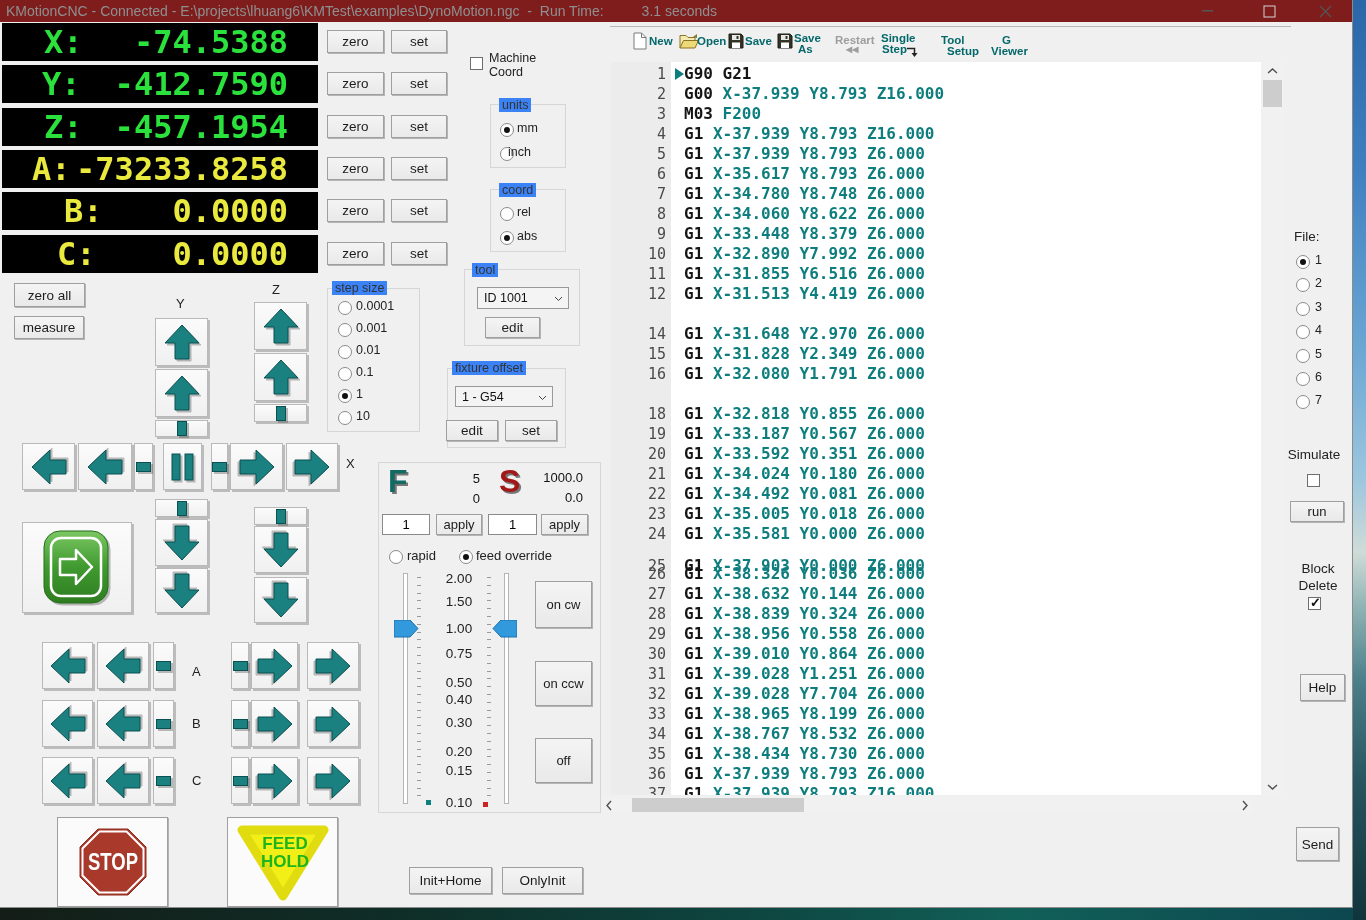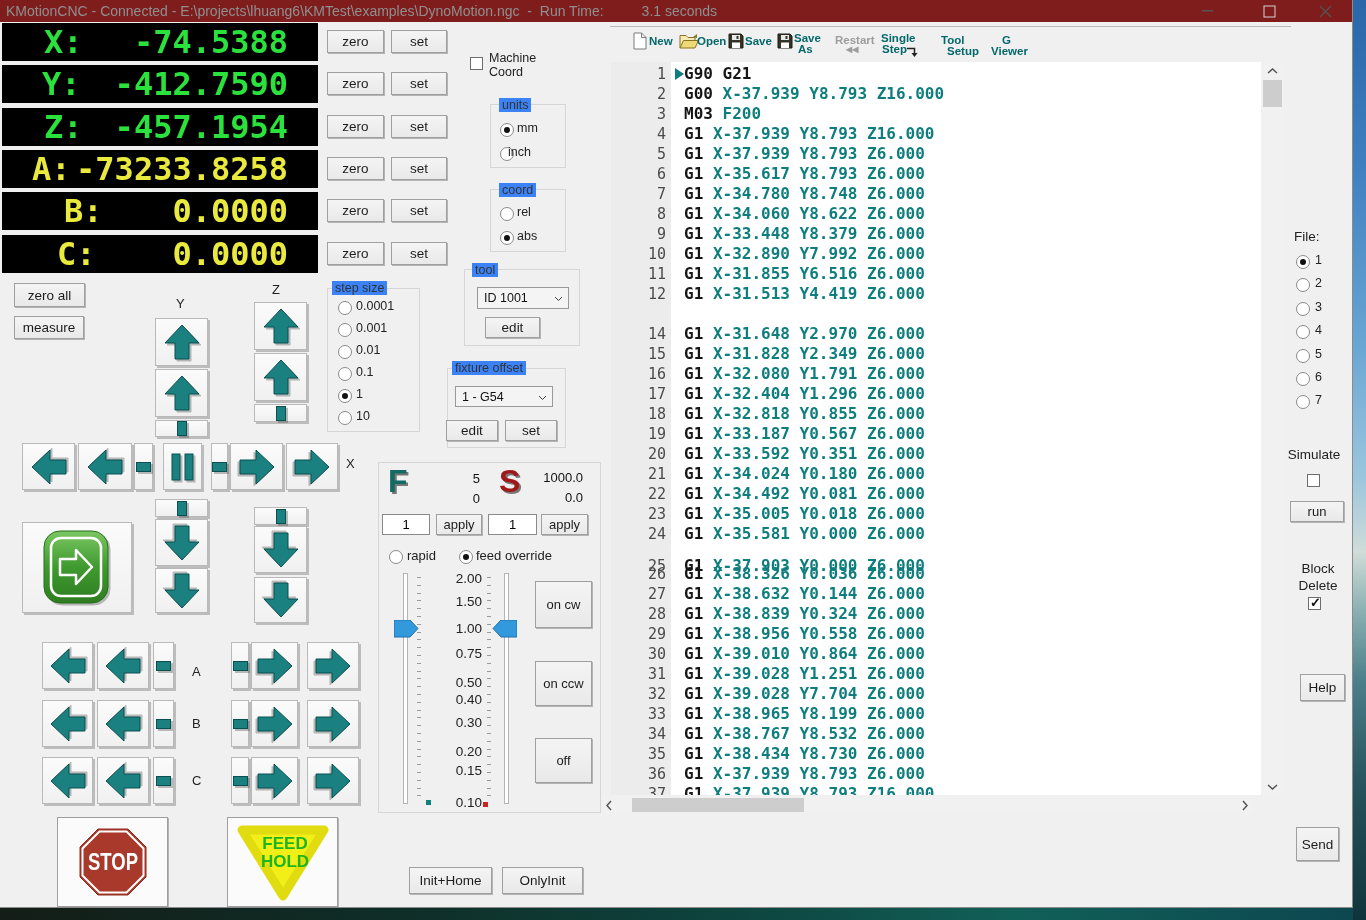--- a/index.html
+++ b/index.html
@@ -17,21 +17,21 @@
   .jbtn svg{filter:drop-shadow(2px 2px 0 rgba(70,70,70,.35))}
   .radio{position:absolute;width:12px;height:12px;border-radius:50%;background:#fff;border:1px solid #8a8a8a}
   .radio.checked::after{content:"";position:absolute;left:3px;top:3px;width:6px;height:6px;border-radius:50%;background:#111}
   .cb{position:absolute;width:13px;height:13px;background:#fff;border:1px solid #6e6e6e;box-sizing:border-box}
   .cb.checked::after{content:"✓";position:absolute;left:1px;top:-3px;font-size:13px;font-weight:bold;color:#111}
   .grp{position:absolute;border:1px solid #d6d6d6;box-sizing:border-box}
   .grp-label{position:absolute;background:#3b82f6;padding:0 3px;font-size:12.5px;color:#333;white-space:nowrap}
   .lbl{position:absolute;font-size:12.5px;color:#222;white-space:nowrap}
   .sel{position:absolute;background:#f4f4f4;border:1px solid #999;box-sizing:border-box;font-size:12.5px;color:#111;display:flex;align-items:center;padding-left:6px}
   .sel svg{position:absolute;right:5px;top:50%;margin-top:-2px}
-  .scale-label{position:absolute;font-size:13.5px;color:#222;text-align:right;width:46px}
+  .scale-label{position:absolute;font-size:13.5px;color:#222;text-align:center;width:46px}
   .gline{position:absolute;left:0;height:20px;width:100%;font-family:"DejaVu Sans Mono",monospace;font-weight:bold;font-size:16px;line-height:20px;white-space:pre}
   .gnum{position:absolute;left:0;width:55px;text-align:right;color:#4a4a4a;font-weight:400;font-size:15px}
   .gtext{position:absolute;left:73px}
   .gk{color:#161616}.gv{color:#0e7d7d}
   .gmark{position:absolute;left:64px;top:4px;width:0;height:0;border-top:6px solid transparent;border-bottom:6px solid transparent;border-left:9px solid #0e7d7d}
   .tb-label{position:absolute;font-size:11.5px;font-weight:bold;color:#04686b;white-space:nowrap}
   .tick{position:absolute;width:4px;background:repeating-linear-gradient(180deg,#9a9a9a 0 1px,transparent 1px 7.8px)}
   .groove{position:absolute;width:5px;background:#fff;border:1px solid #b5b5b5;box-sizing:border-box}
   .sb-track{position:absolute;background:#f1f1f1}
   .sb-thumb{position:absolute;background:#cdcdcd}
@@ -223,21 +223,20 @@
       <div class="gline" style="top: 102px;"><span class="gnum">6</span><span class="gtext"><span class="gk">G1</span><span class="gv"> X-35.617</span><span class="gv"> Y8.793</span><span class="gv"> Z6.000</span></span></div>
       <div class="gline" style="top: 122px;"><span class="gnum">7</span><span class="gtext"><span class="gk">G1</span><span class="gv"> X-34.780</span><span class="gv"> Y8.748</span><span class="gv"> Z6.000</span></span></div>
       <div class="gline" style="top: 142px;"><span class="gnum">8</span><span class="gtext"><span class="gk">G1</span><span class="gv"> X-34.060</span><span class="gv"> Y8.622</span><span class="gv"> Z6.000</span></span></div>
       <div class="gline" style="top: 162px;"><span class="gnum">9</span><span class="gtext"><span class="gk">G1</span><span class="gv"> X-33.448</span><span class="gv"> Y8.379</span><span class="gv"> Z6.000</span></span></div>
       <div class="gline" style="top: 182px;"><span class="gnum">10</span><span class="gtext"><span class="gk">G1</span><span class="gv"> X-32.890</span><span class="gv"> Y7.992</span><span class="gv"> Z6.000</span></span></div>
       <div class="gline" style="top: 202px;"><span class="gnum">11</span><span class="gtext"><span class="gk">G1</span><span class="gv"> X-31.855</span><span class="gv"> Y6.516</span><span class="gv"> Z6.000</span></span></div>
       <div class="gline" style="top: 222px;"><span class="gnum">12</span><span class="gtext"><span class="gk">G1</span><span class="gv"> X-31.513</span><span class="gv"> Y4.419</span><span class="gv"> Z6.000</span></span></div>
       <div class="gline" style="top: 262px;"><span class="gnum">14</span><span class="gtext"><span class="gk">G1</span><span class="gv"> X-31.648</span><span class="gv"> Y2.970</span><span class="gv"> Z6.000</span></span></div>
       <div class="gline" style="top: 282px;"><span class="gnum">15</span><span class="gtext"><span class="gk">G1</span><span class="gv"> X-31.828</span><span class="gv"> Y2.349</span><span class="gv"> Z6.000</span></span></div>
       <div class="gline" style="top: 302px;"><span class="gnum">16</span><span class="gtext"><span class="gk">G1</span><span class="gv"> X-32.080</span><span class="gv"> Y1.791</span><span class="gv"> Z6.000</span></span></div>
-      <div class="gline" style="top: 322px;"><span class="gnum">17</span><span class="gtext"><span class="gk">G1</span><span class="gv"> X-32.404</span><span class="gv"> Y1.296</span><span class="gv"> Z6.000</span></span></div>
       <div class="gline" style="top: 342px;"><span class="gnum">18</span><span class="gtext"><span class="gk">G1</span><span class="gv"> X-32.818</span><span class="gv"> Y0.855</span><span class="gv"> Z6.000</span></span></div>
       <div class="gline" style="top: 362px;"><span class="gnum">19</span><span class="gtext"><span class="gk">G1</span><span class="gv"> X-33.187</span><span class="gv"> Y0.567</span><span class="gv"> Z6.000</span></span></div>
       <div class="gline" style="top: 382px;"><span class="gnum">20</span><span class="gtext"><span class="gk">G1</span><span class="gv"> X-33.592</span><span class="gv"> Y0.351</span><span class="gv"> Z6.000</span></span></div>
       <div class="gline" style="top: 402px;"><span class="gnum">21</span><span class="gtext"><span class="gk">G1</span><span class="gv"> X-34.024</span><span class="gv"> Y0.180</span><span class="gv"> Z6.000</span></span></div>
       <div class="gline" style="top: 422px;"><span class="gnum">22</span><span class="gtext"><span class="gk">G1</span><span class="gv"> X-34.492</span><span class="gv"> Y0.081</span><span class="gv"> Z6.000</span></span></div>
       <div class="gline" style="top: 442px;"><span class="gnum">23</span><span class="gtext"><span class="gk">G1</span><span class="gv"> X-35.005</span><span class="gv"> Y0.018</span><span class="gv"> Z6.000</span></span></div>
       <div class="gline" style="top: 462px;"><span class="gnum">24</span><span class="gtext"><span class="gk">G1</span><span class="gv"> X-35.581</span><span class="gv"> Y0.000</span><span class="gv"> Z6.000</span></span></div>
       <div class="gline" style="top: 482px; margin-top: 12px;"><span class="gnum">25</span><span class="gtext"><span class="gk">G1</span><span class="gv"> X-37.903</span><span class="gv"> Y0.000</span><span class="gv"> Z6.000</span></span></div>
       <div class="gline" style="top: 502px;"><span class="gnum">26</span><span class="gtext"><span class="gk">G1</span><span class="gv"> X-38.326</span><span class="gv"> Y0.036</span><span class="gv"> Z6.000</span></span></div>
       <div class="gline" style="top: 522px;"><span class="gnum">27</span><span class="gtext"><span class="gk">G1</span><span class="gv"> X-38.632</span><span class="gv"> Y0.144</span><span class="gv"> Z6.000</span></span></div>

